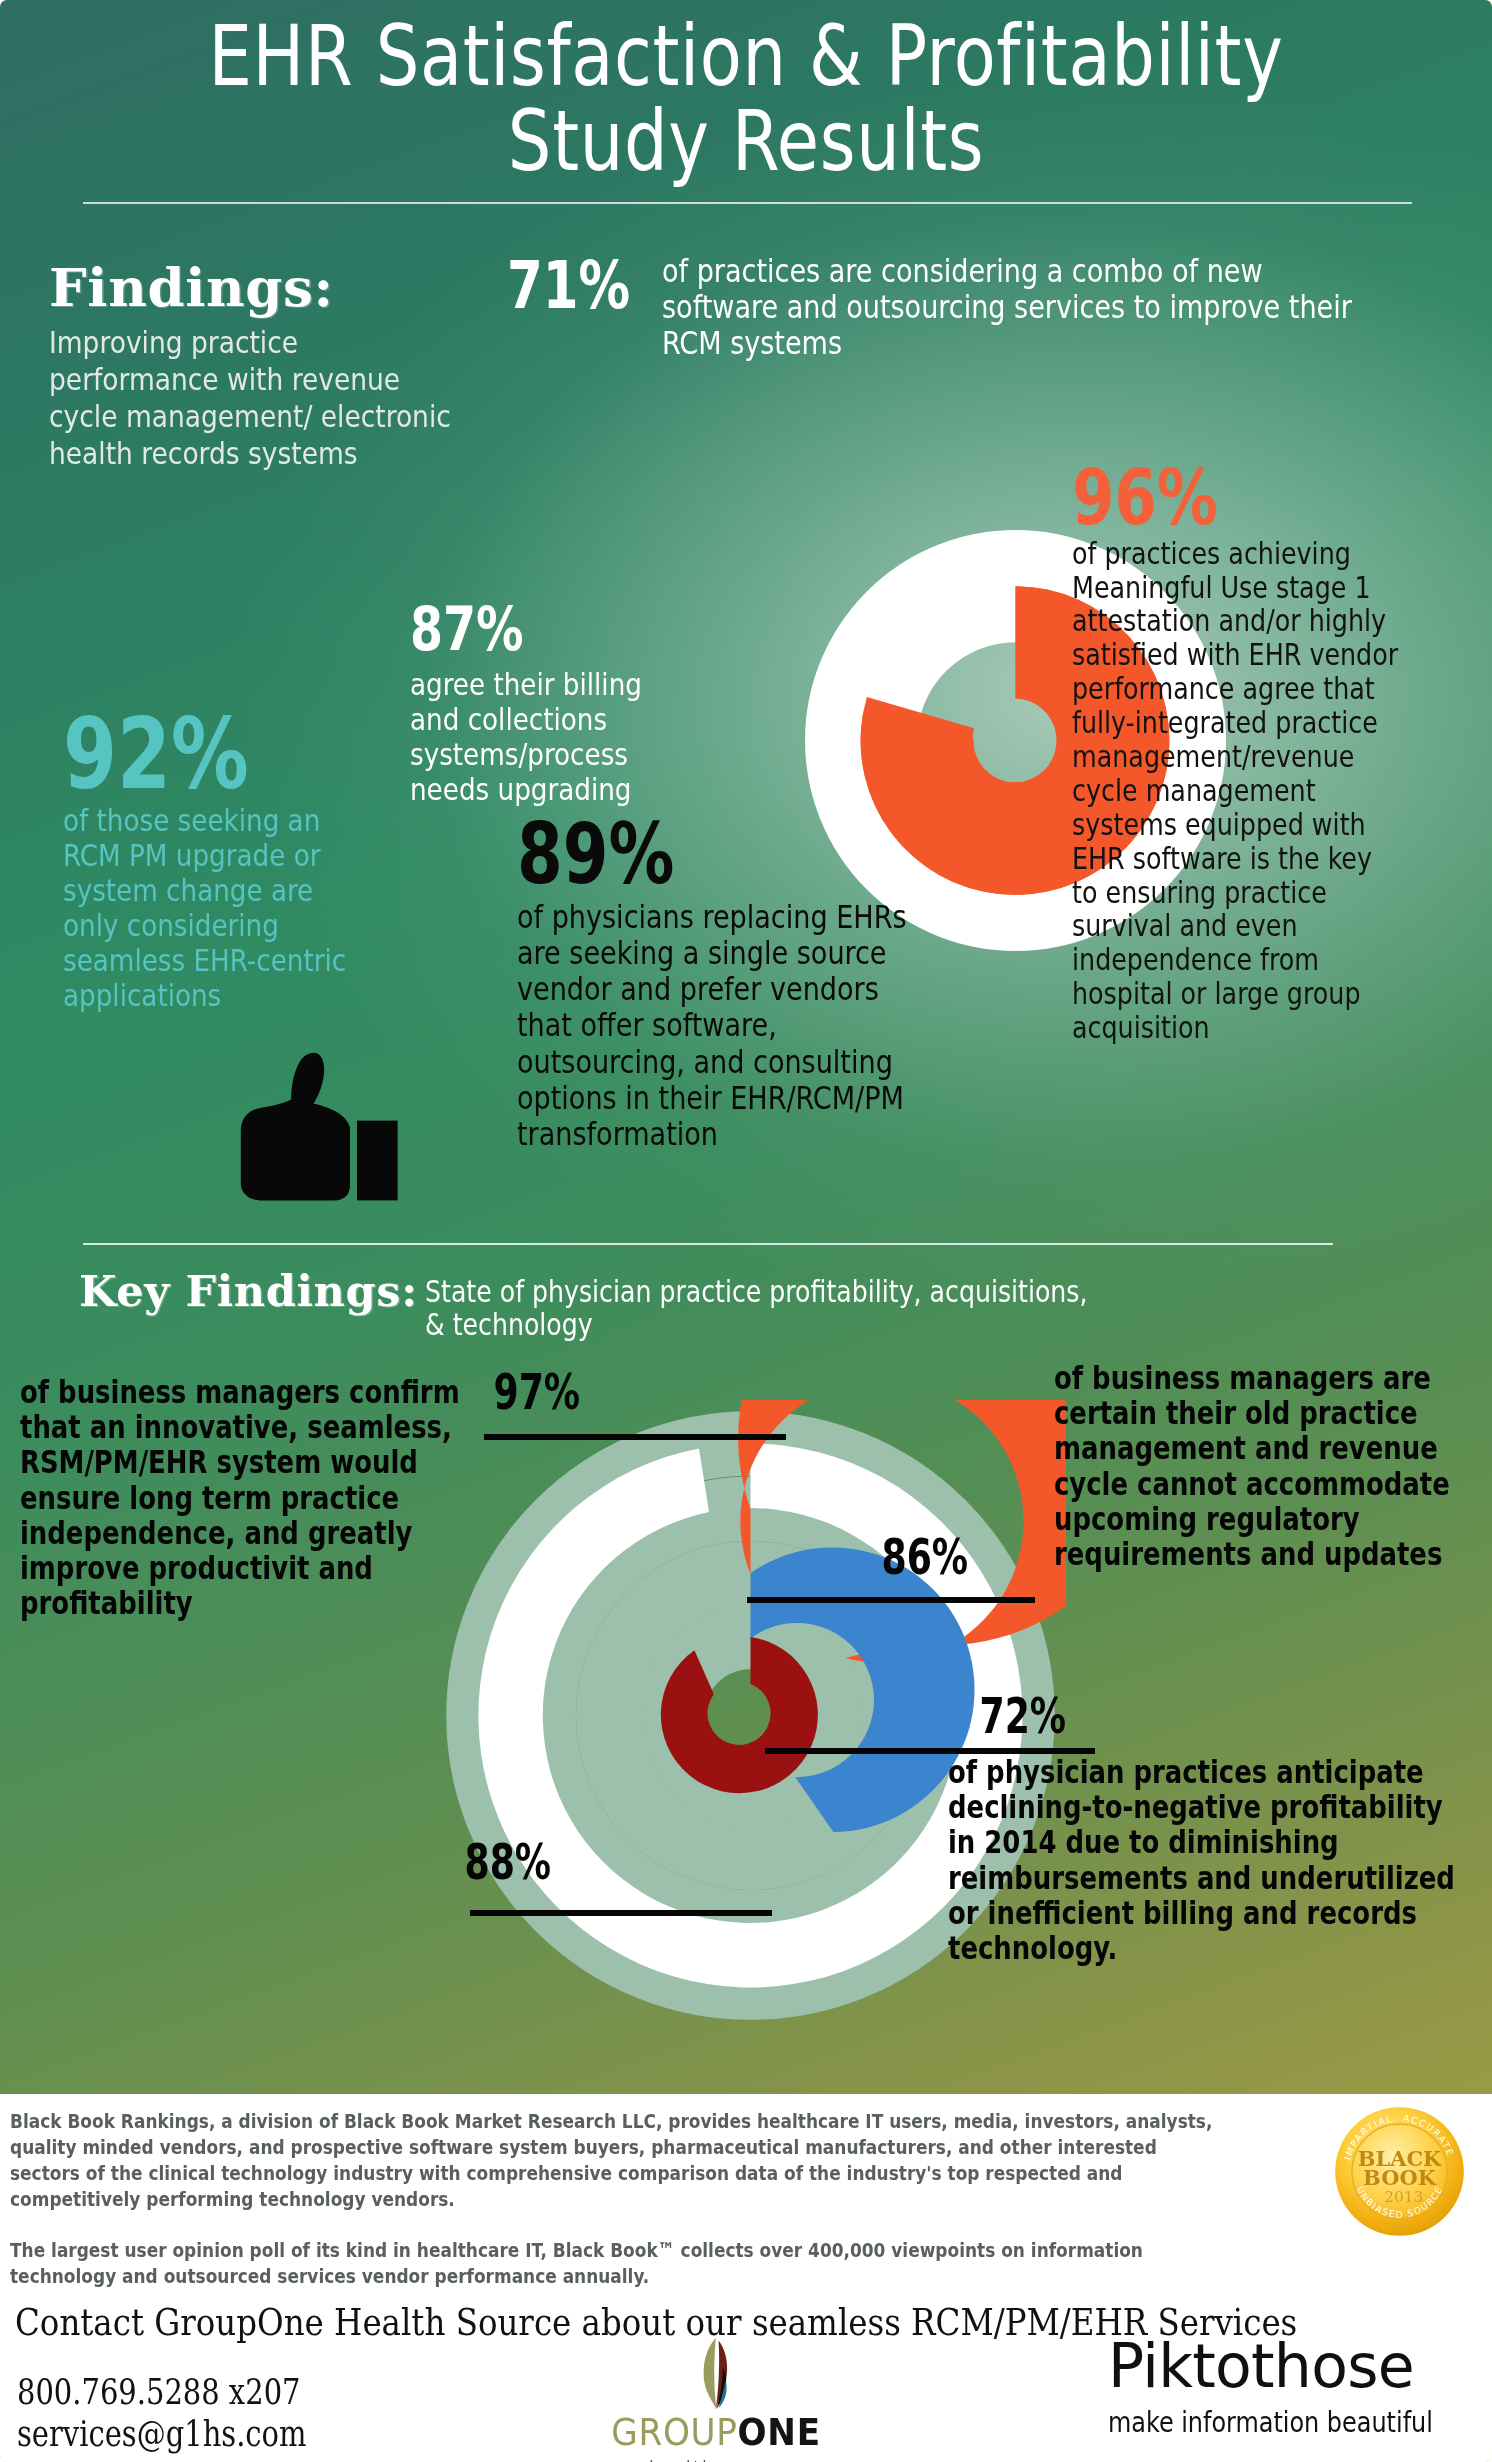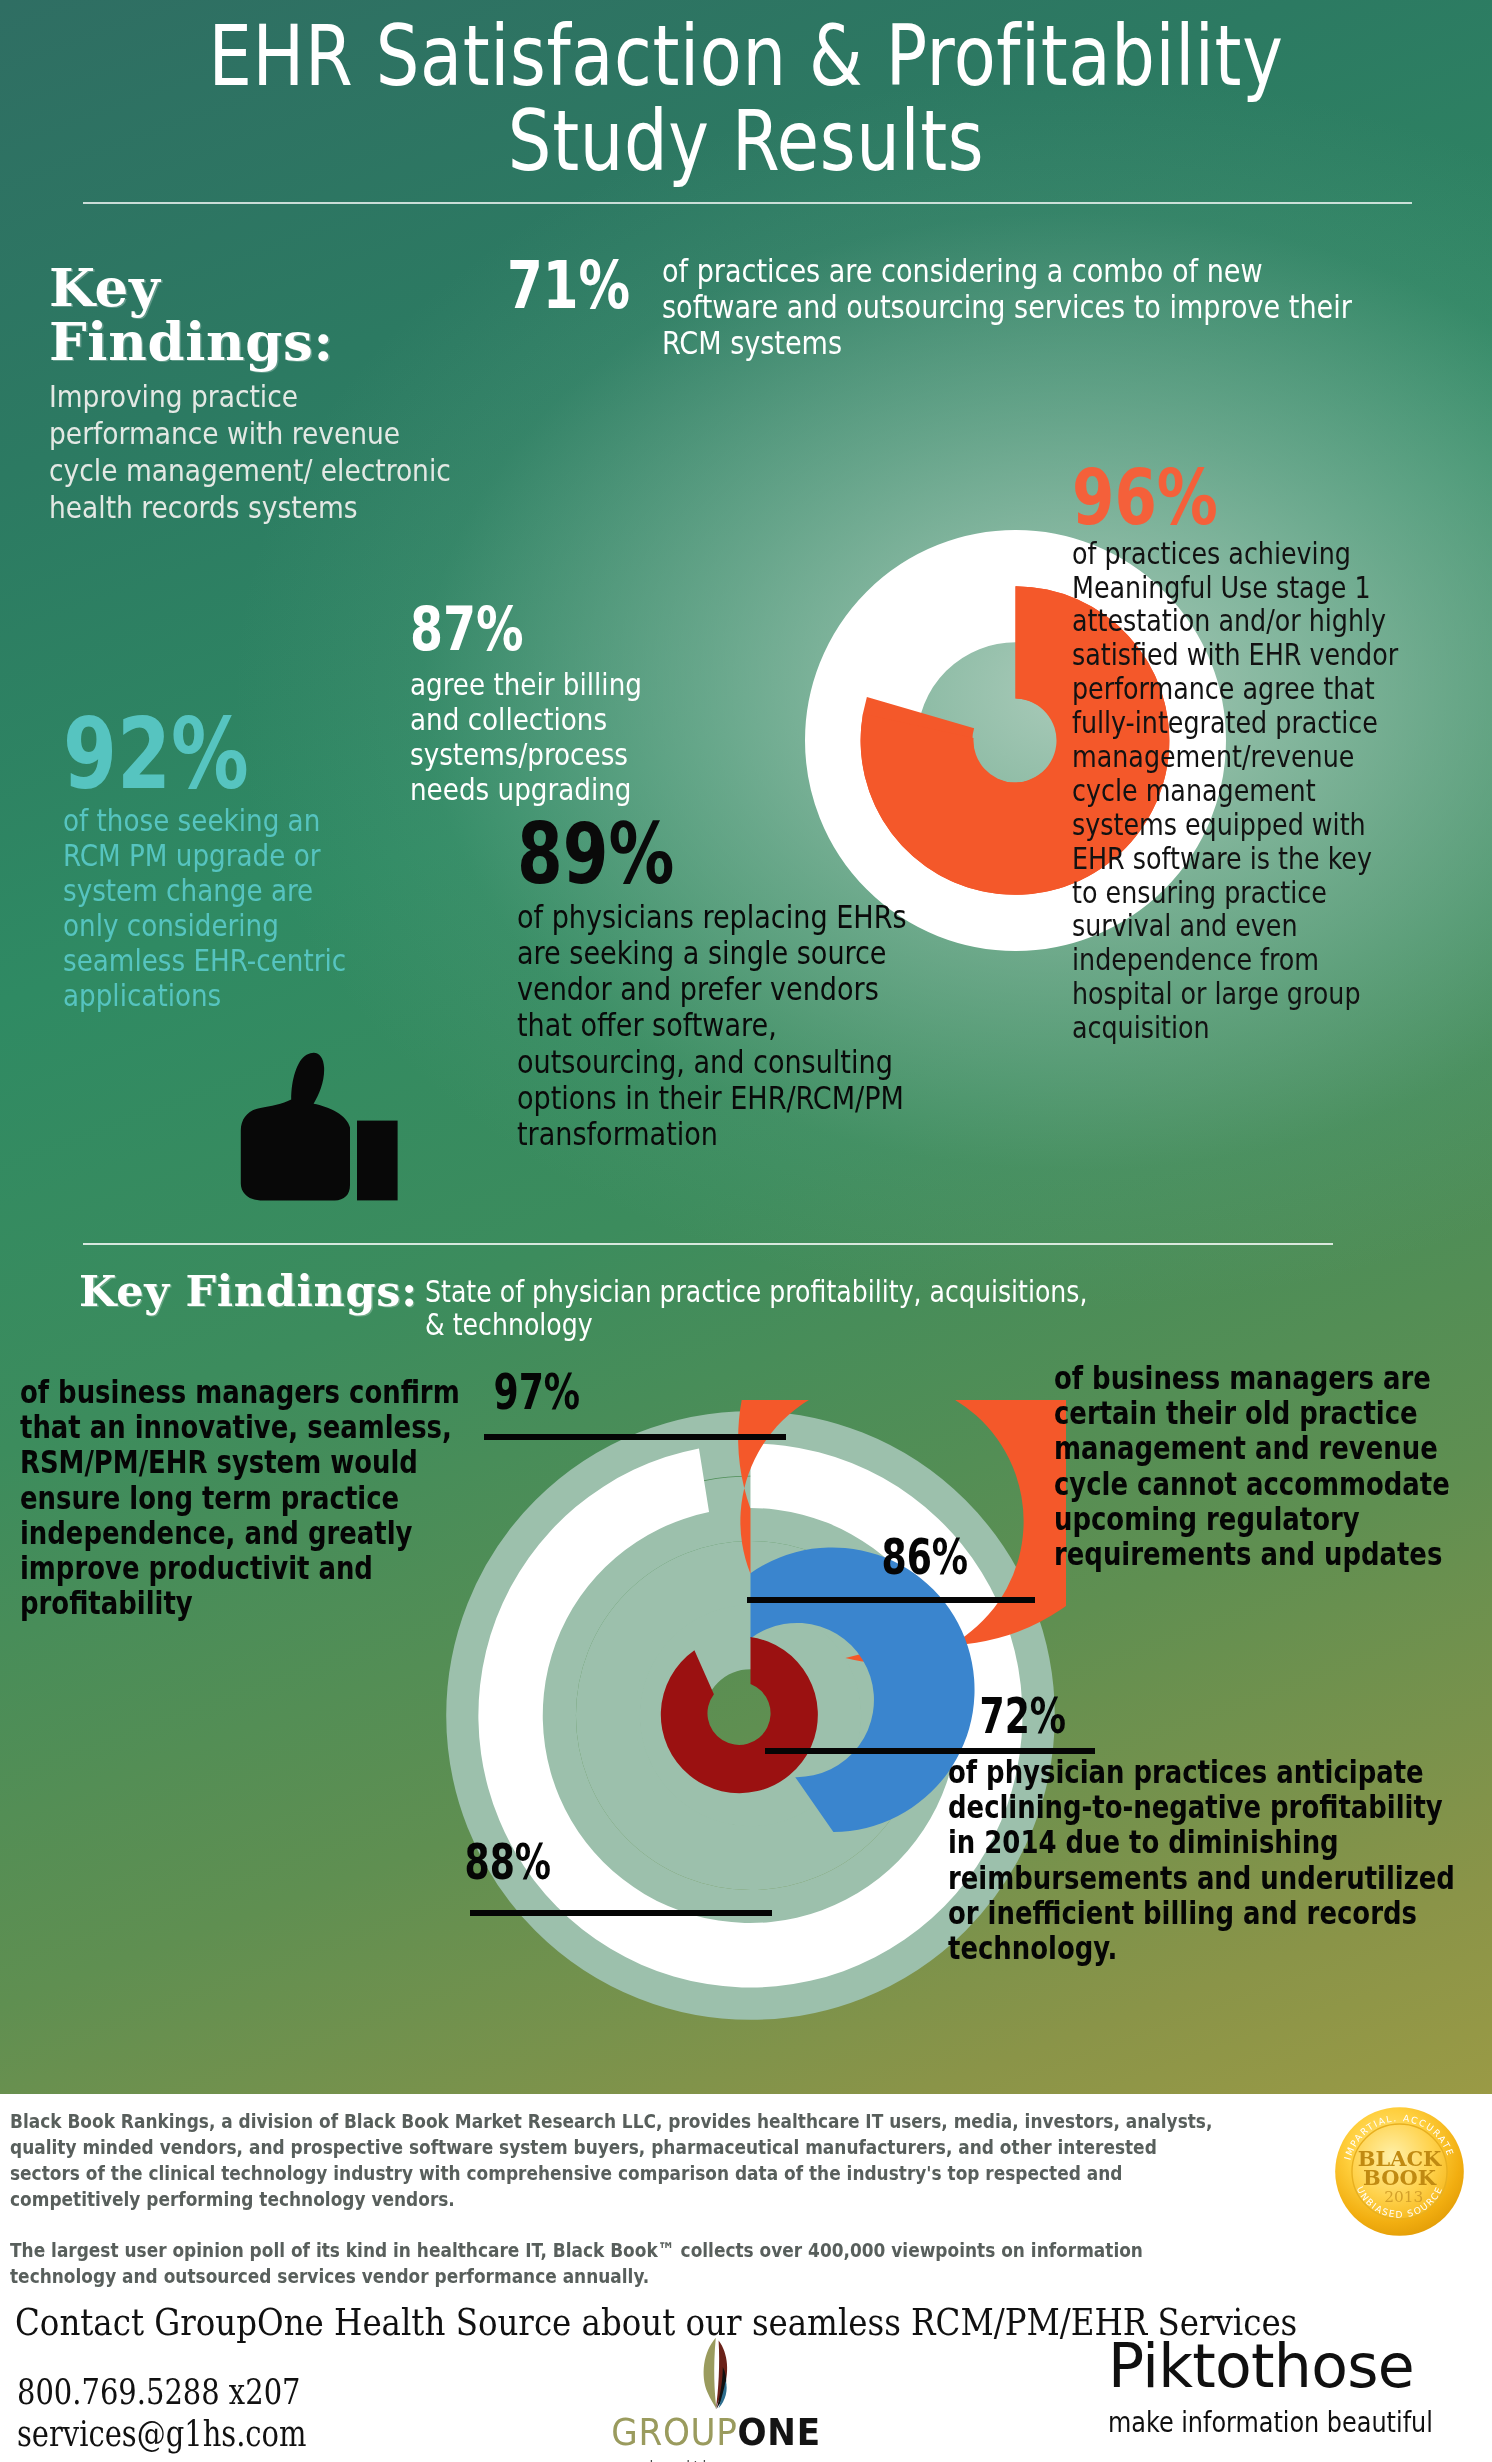--- a/index.html
+++ b/index.html
@@ -7,20 +7,21 @@
     width: 1492px;
     background: #ffffff;
     font-family: "DejaVu Sans", sans-serif;
   }
   #page {
     position: relative;
     width: 1492px;
     height: 2462px;
     overflow: hidden;
     background: #bef264;
+    border-radius: 7px;
   }
 
   
   #canvas {
     position: absolute;
     left: 0; top: 0;
     width: 1492px;
     height: 2094px;
     overflow: hidden;
     background:
@@ -297,21 +298,20 @@
 
   <div id="canvas">
 
     <div id="title-block">
       <div class="title-line">EHR Satisfaction &amp; Profitability</div>
       <div class="title-line">Study Results</div>
     </div>
     <div id="title-rule"></div>
 
     <div id="kf1">
-      <div class="kf-head">Key</div>
       <div class="kf-head">Findings:</div>
       <div id="kf1-sub">Improving practice performance with revenue cycle management/ electronic health records systems</div>
     </div>
 
     <div id="donut96">
       <svg viewBox="0 0 600 600" width="421" height="421">
 
         <circle cx="300" cy="300" r="220" fill="none" stroke="#ffffff" stroke-width="160"></circle>
 
         <path d="M 300 80

